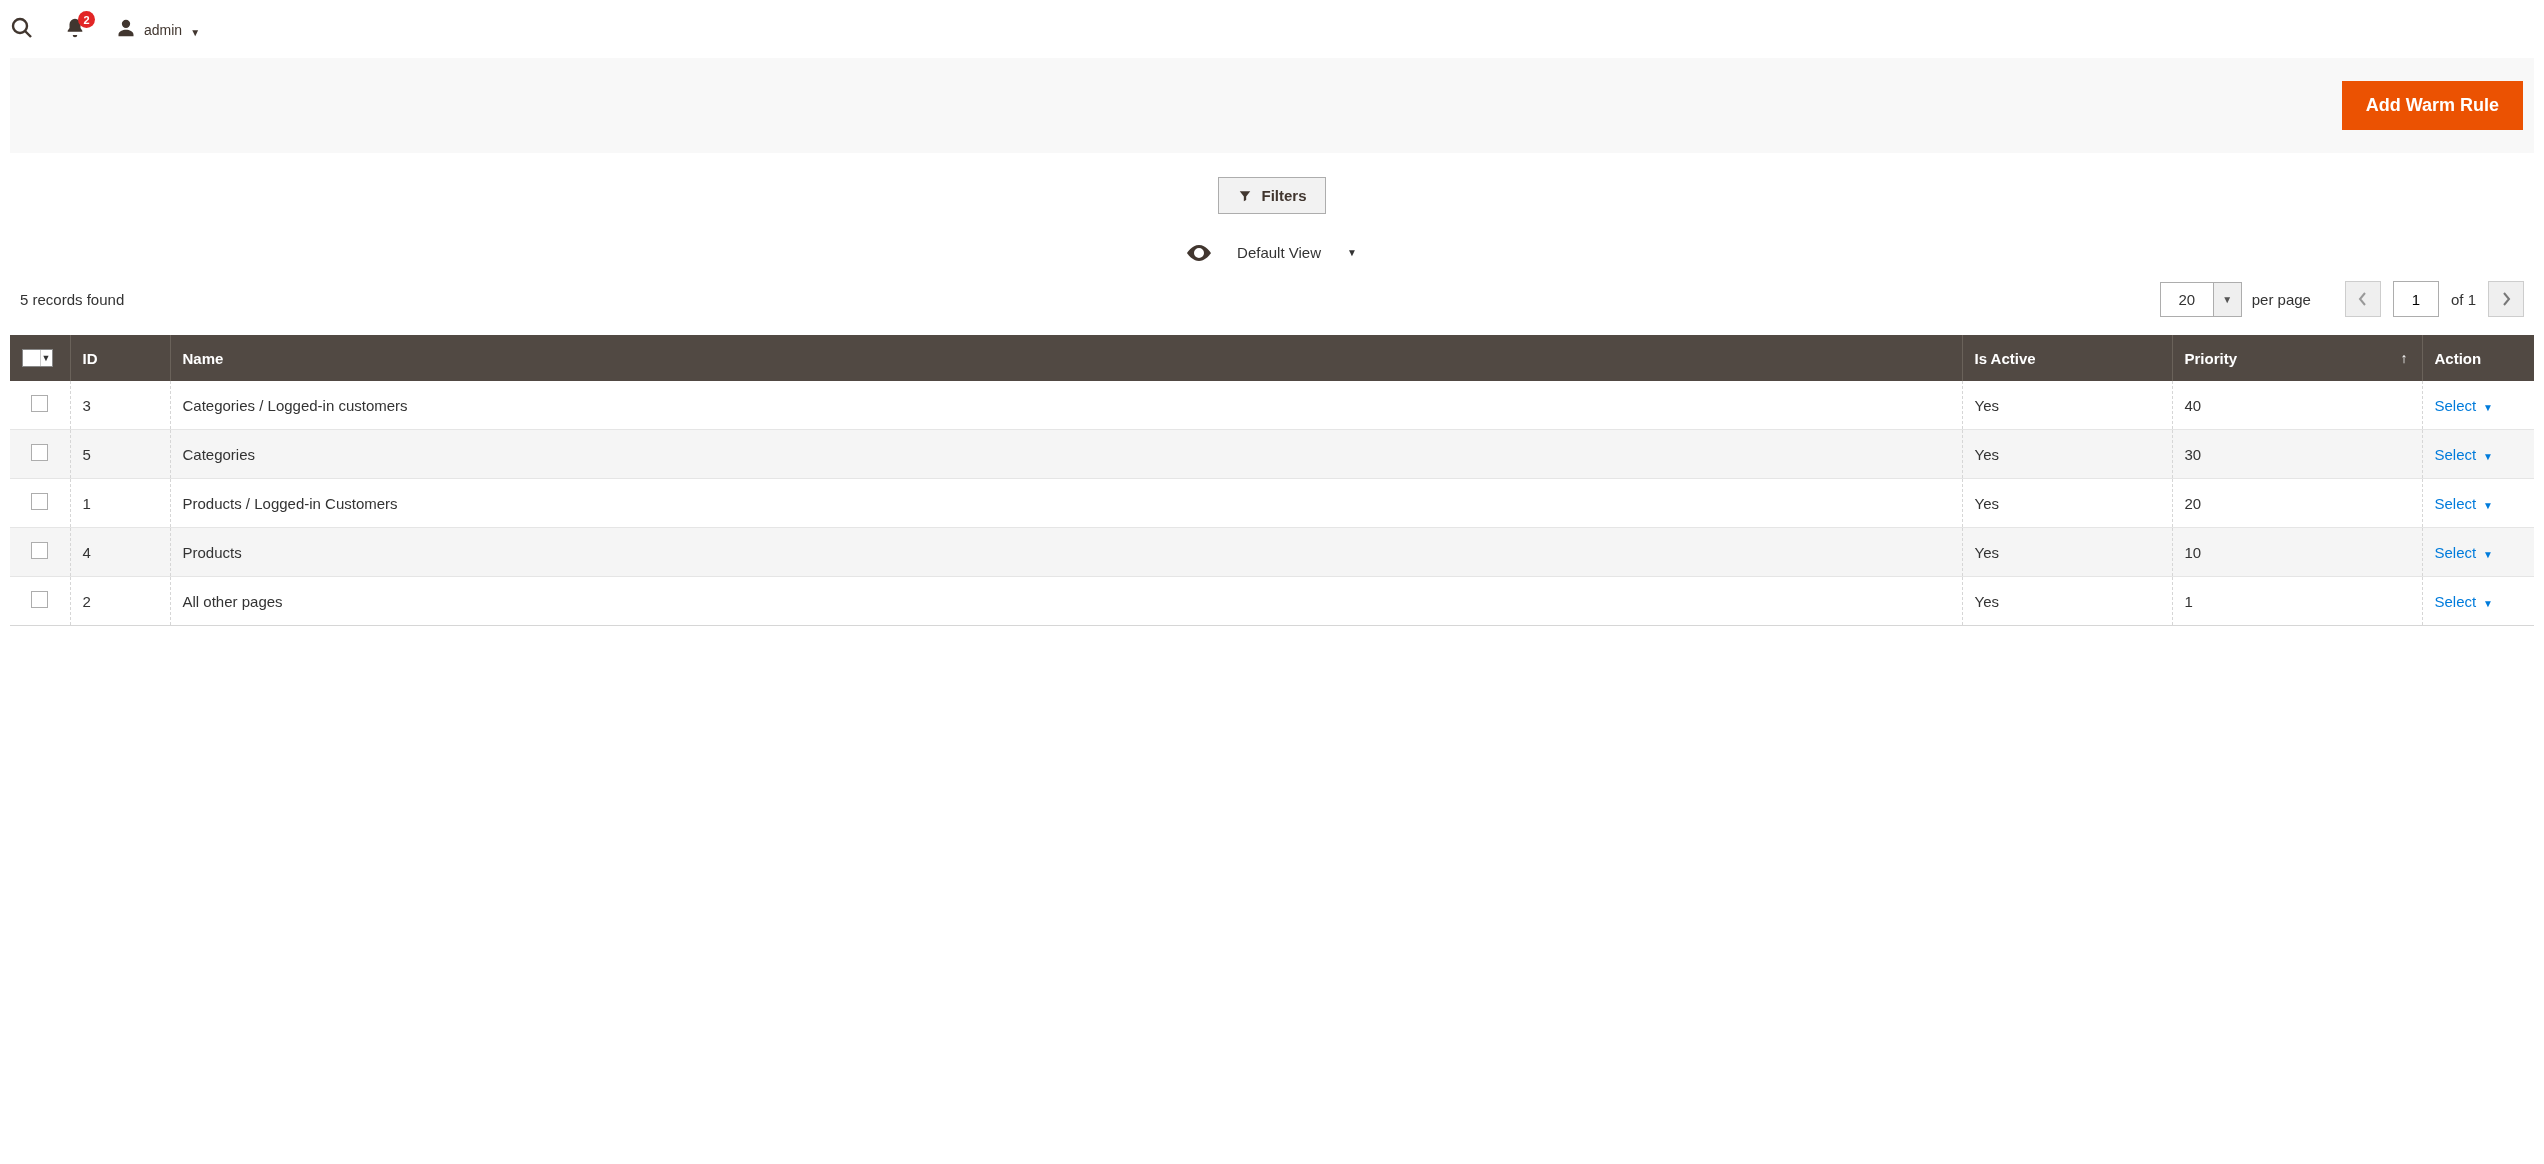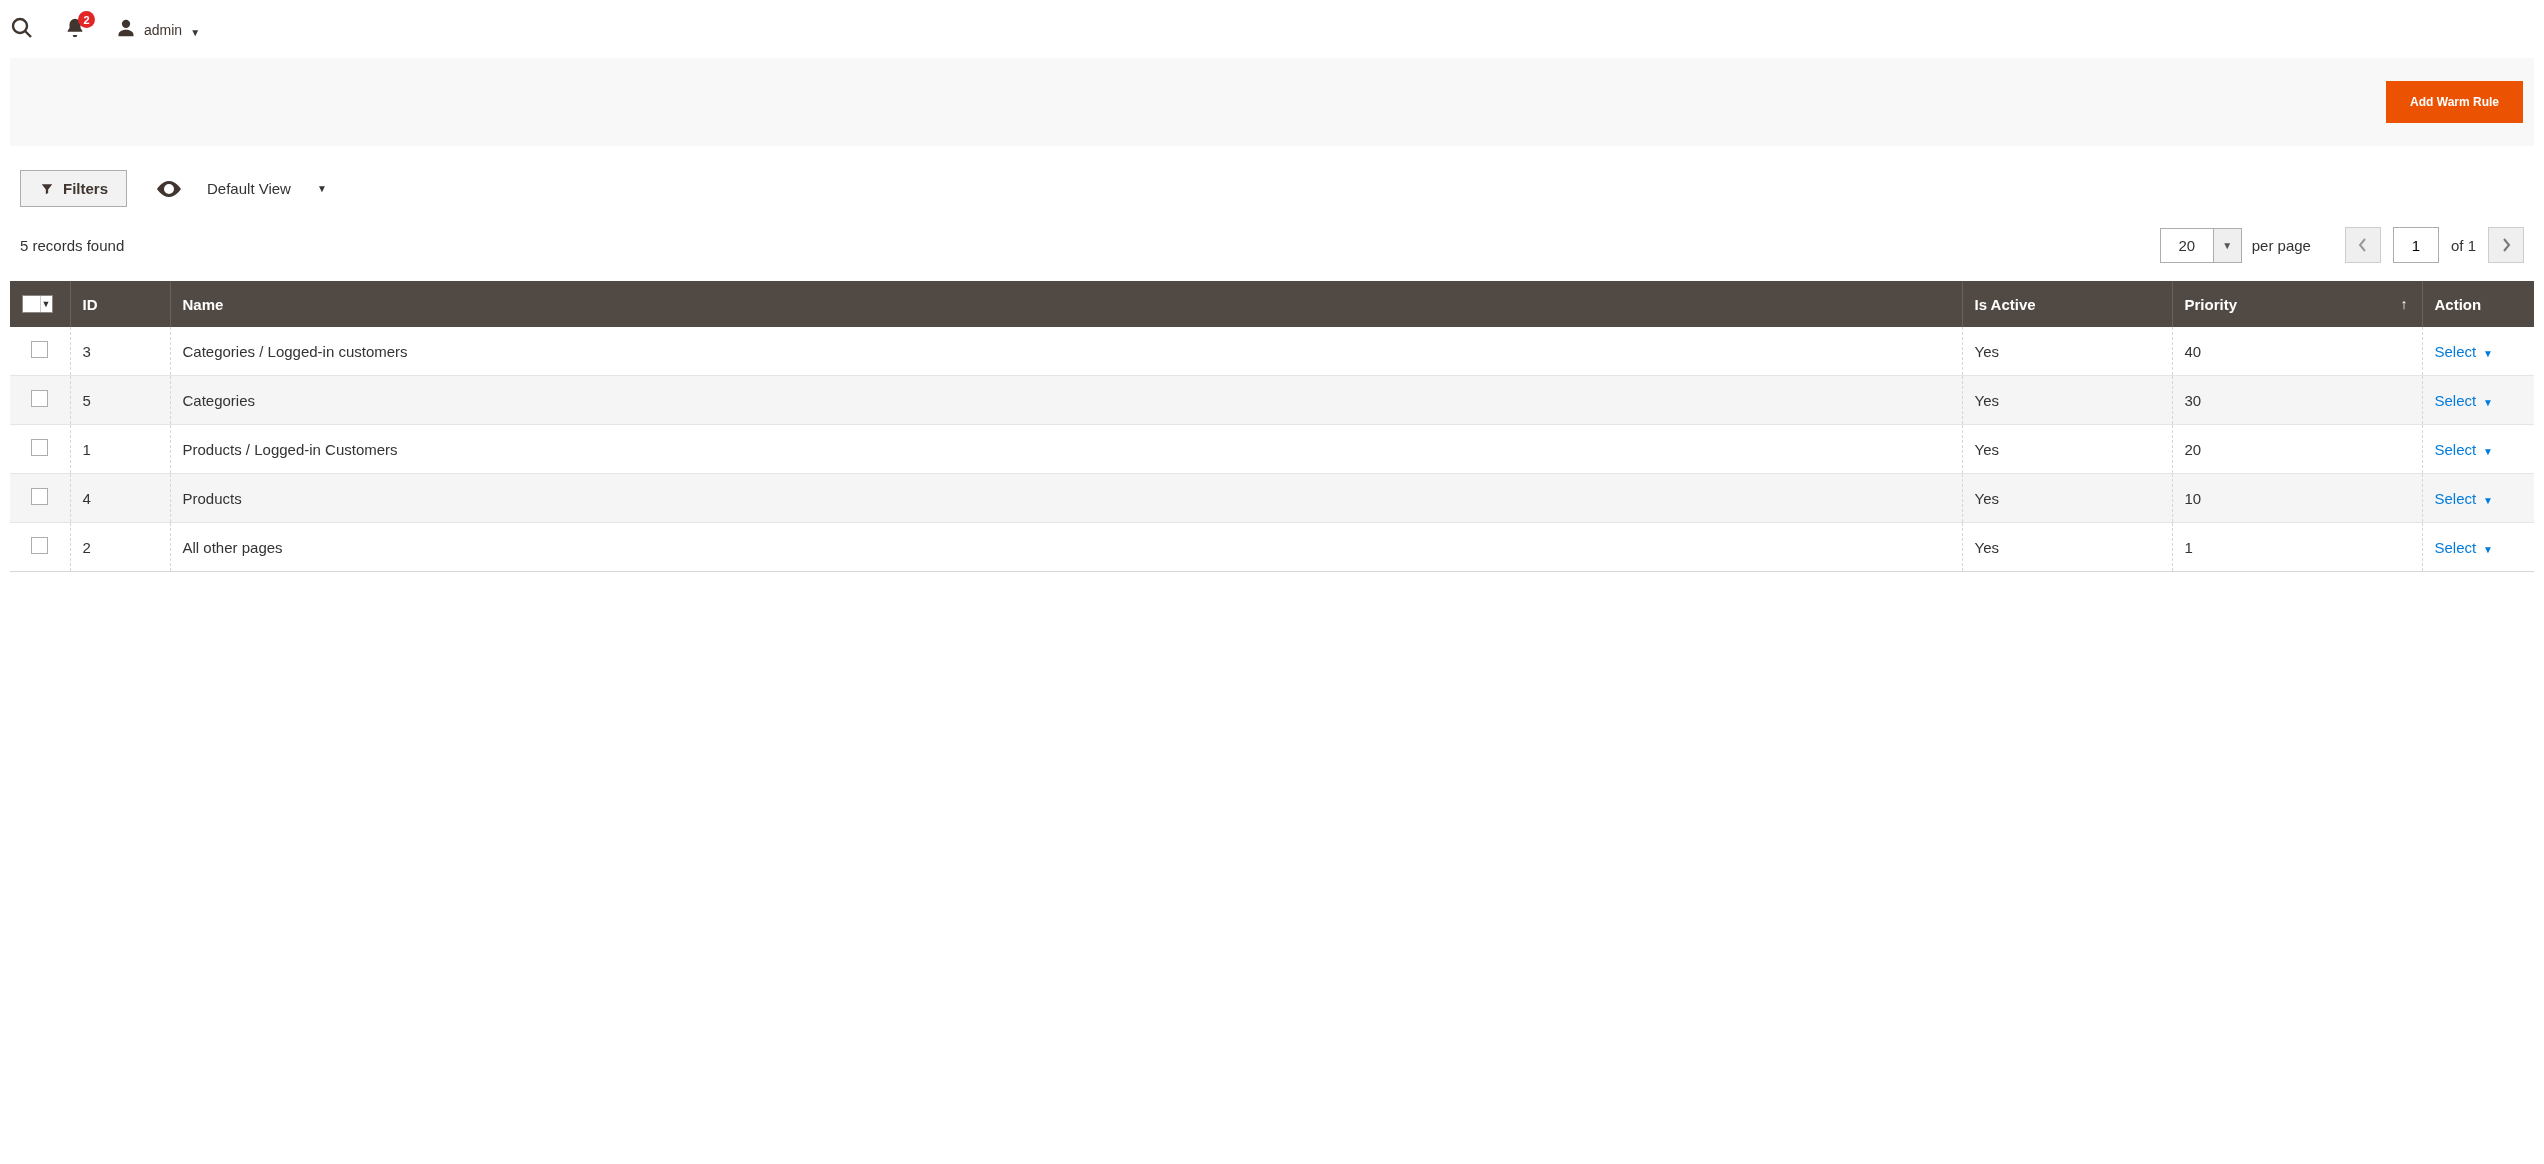--- a/index.html
+++ b/index.html
@@ -96,32 +96,34 @@
     border: 1px solid #f8f8f8;
     display: flex;
     justify-content: flex-end;
     padding: 22px 10px;
     margin-bottom: 12px;
   }
   .primary-btn {
     background: #eb5202;
     color: #fff;
     border: none;
-    font-size: 12px;
+    font-size: 18px;
     font-weight: 600;
     padding: 14px 24px;
     cursor: pointer;
   }
 
   
   .toolbar-1 {
     display: flex;
+    justify-content: flex-end;
     align-items: center;
     gap: 30px;
     padding: 12px 10px 10px;
+    flex-direction: column;
   }
   .filters-btn {
     display: inline-flex;
     align-items: center;
     gap: 8px;
     border: 1px solid #adadad;
     background: #f2f2f2;
     padding: 9px 18px;
     font-size: 15px;
     cursor: pointer;

